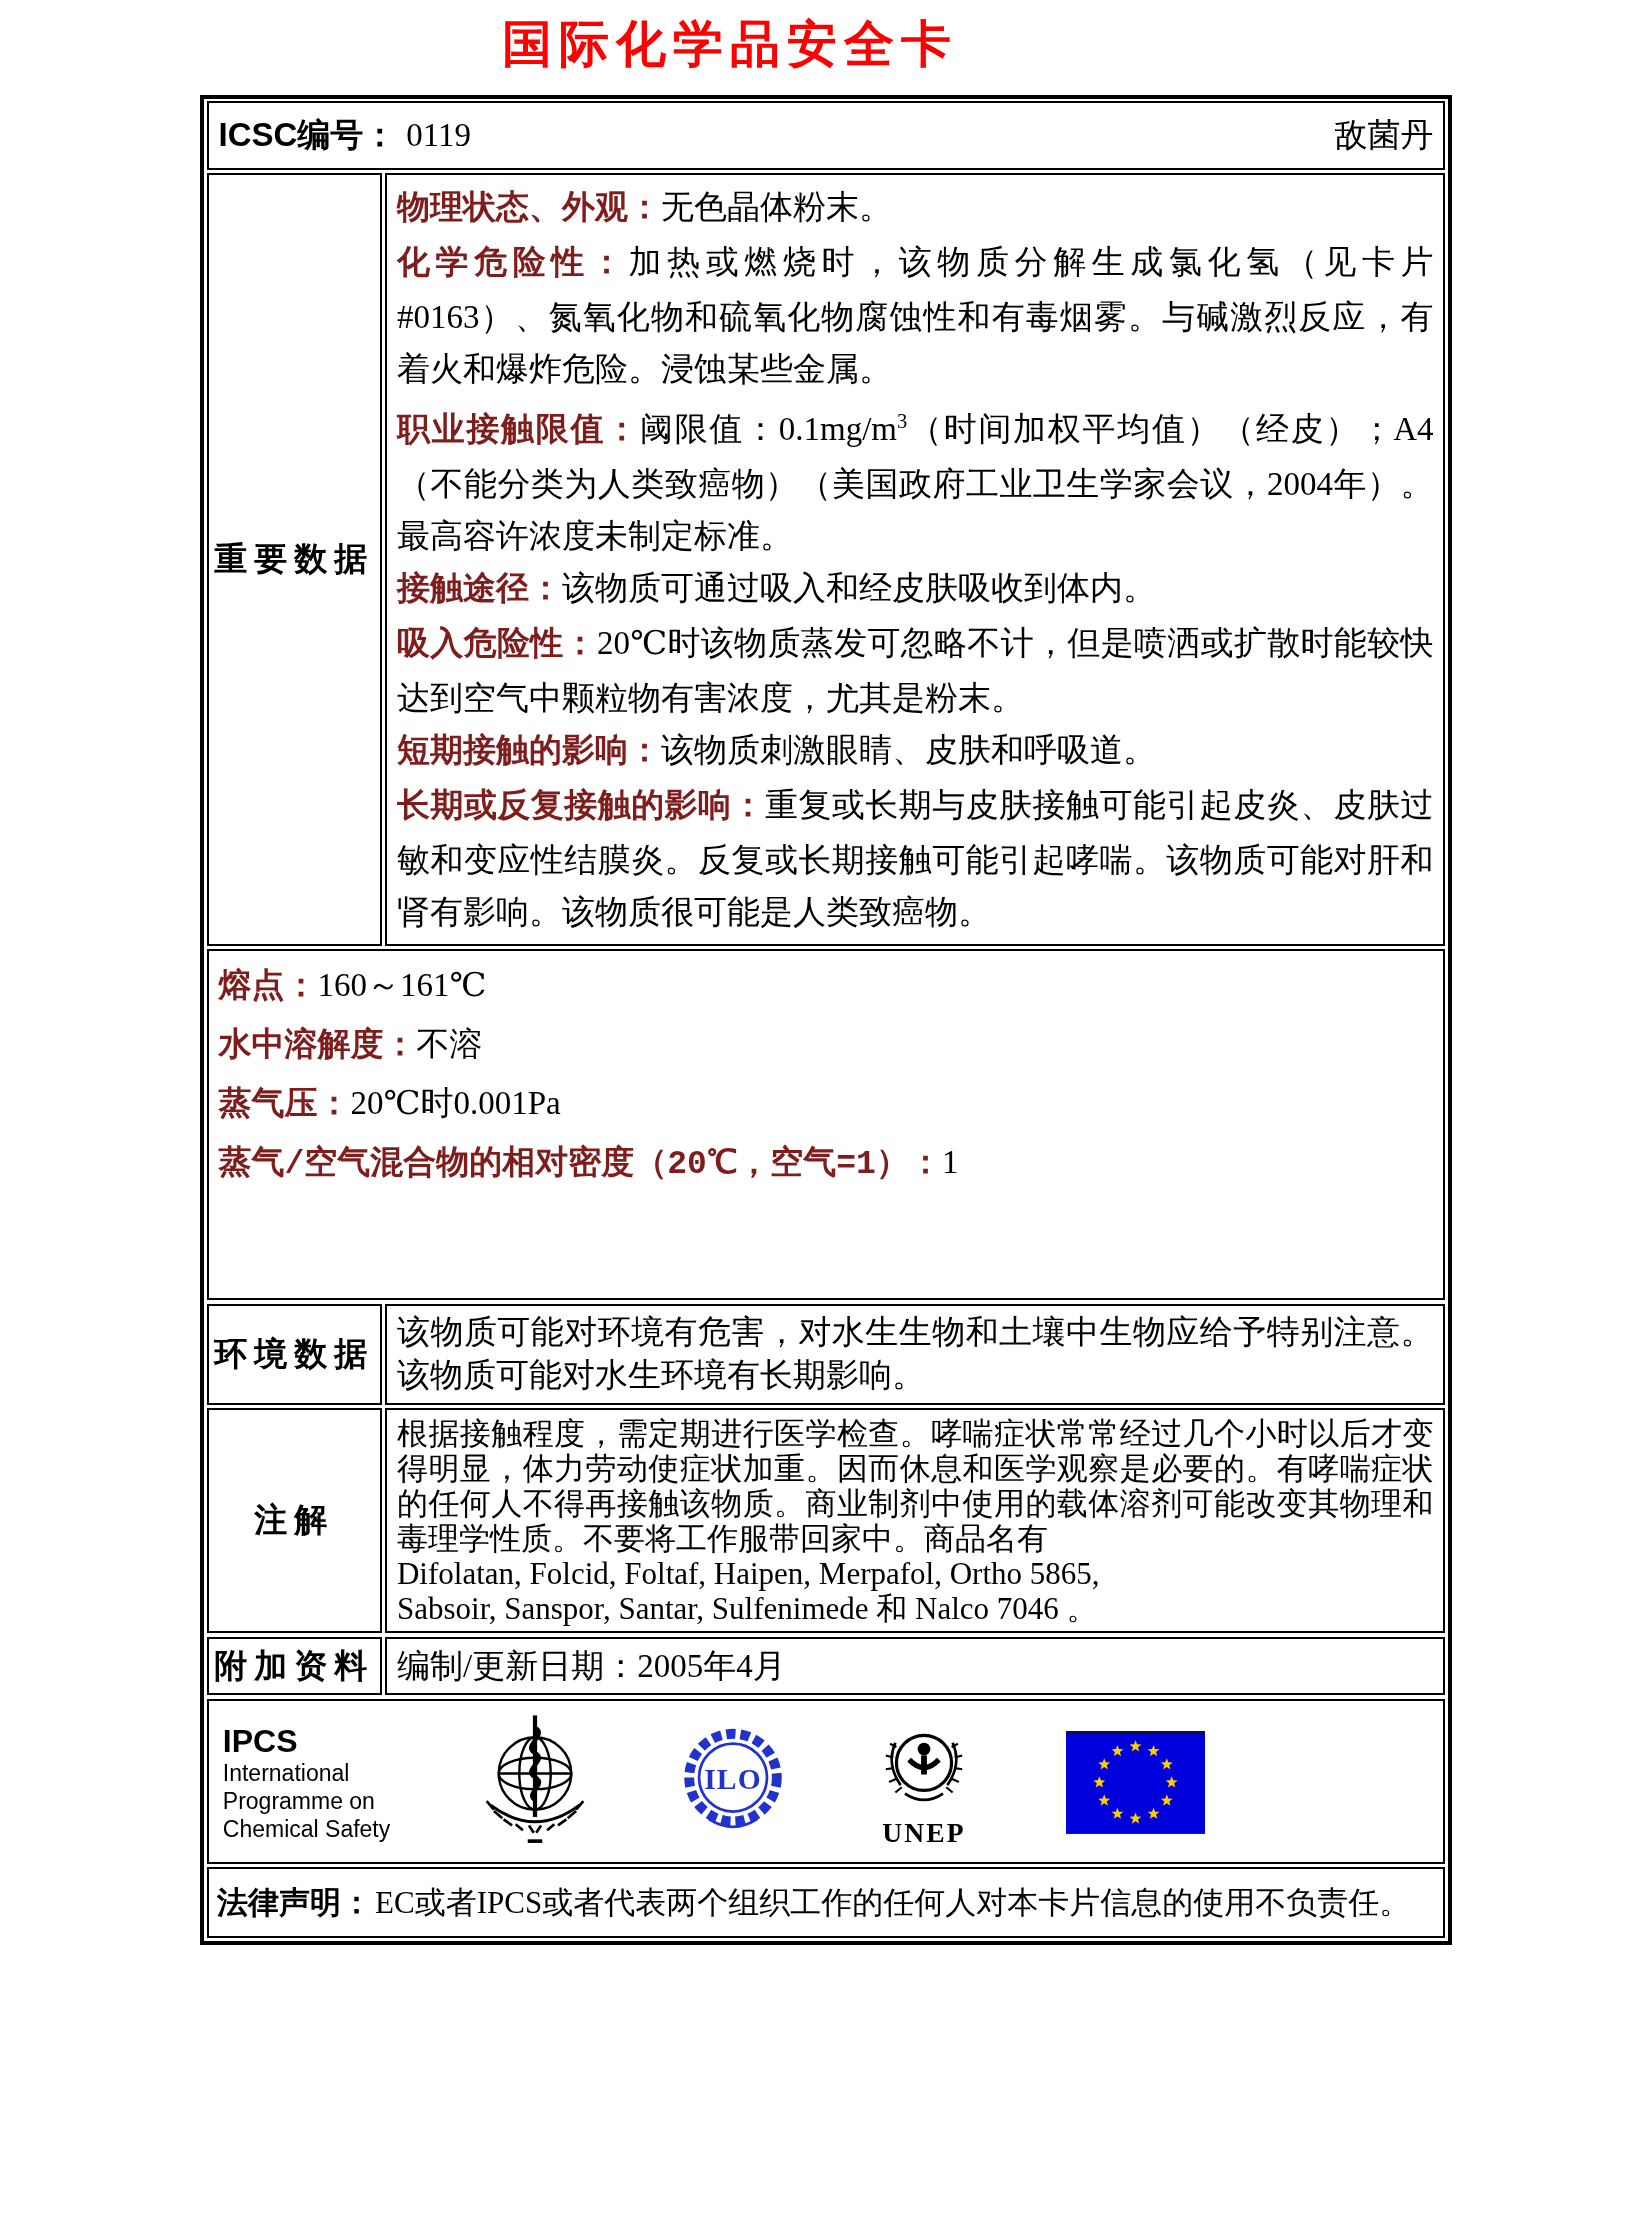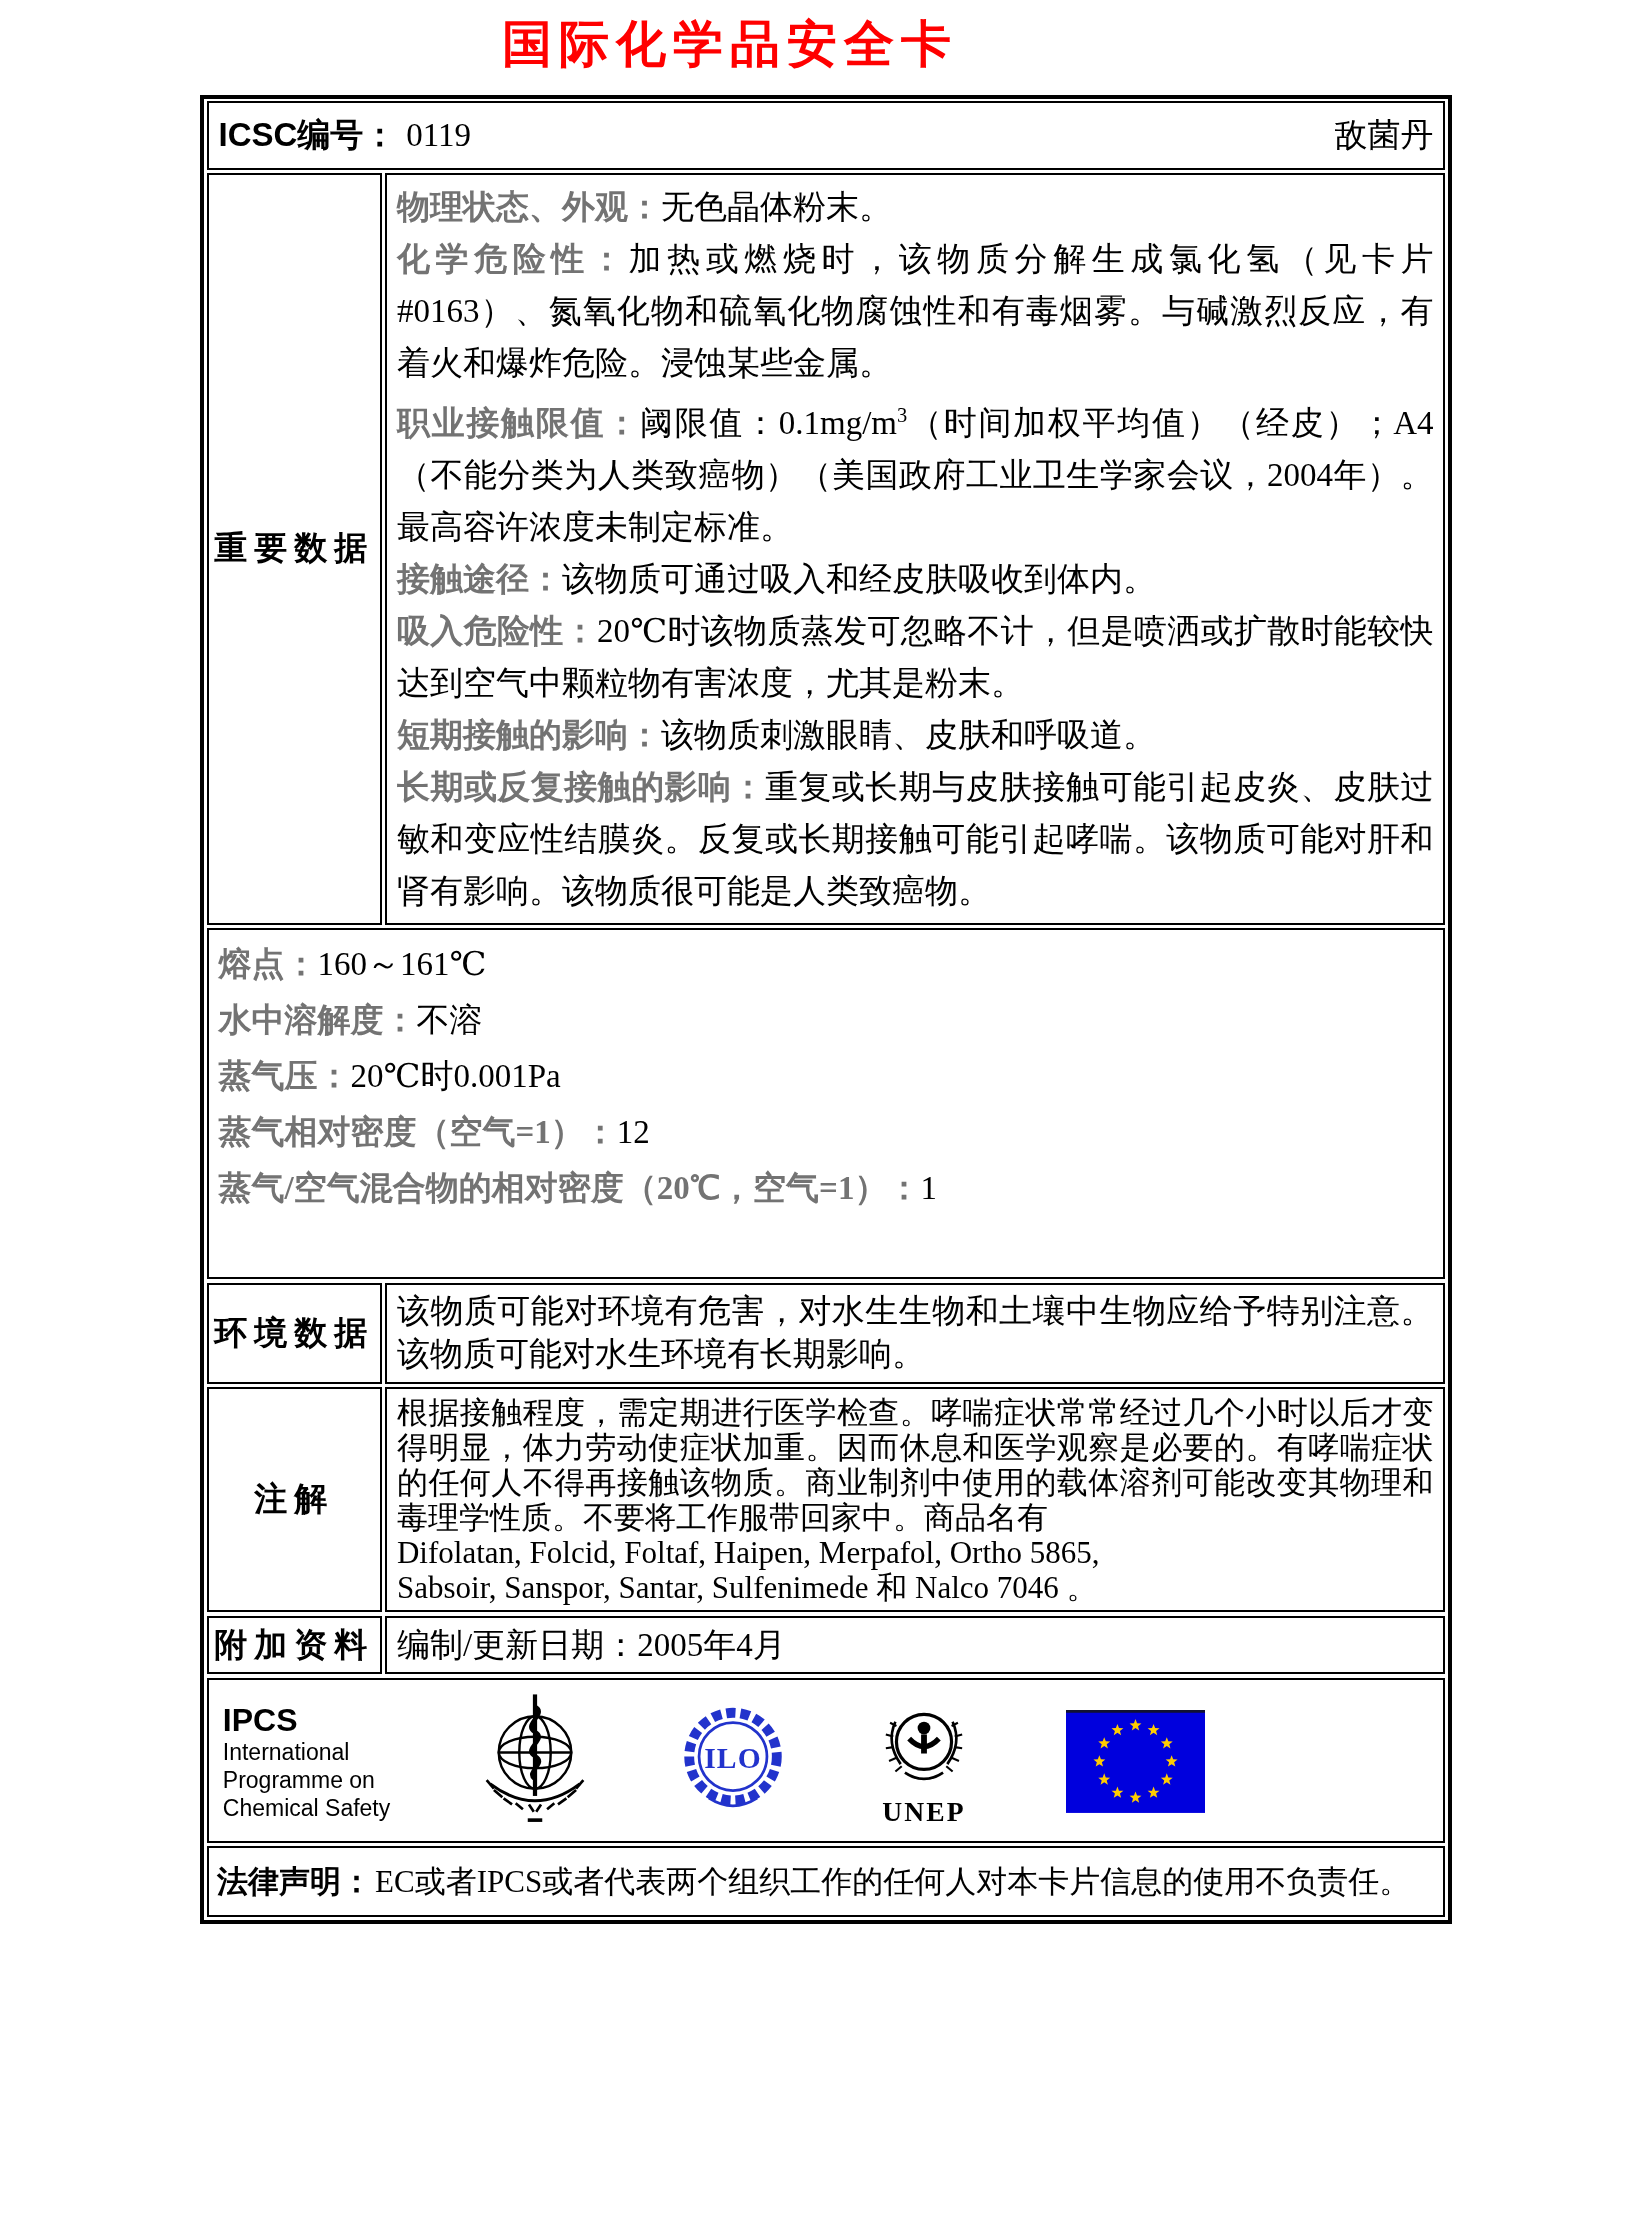--- a/index.html
+++ b/index.html
@@ -13,21 +13,21 @@
   .row{display:flex;gap:3.5px;}
   .cell{border:2.1px solid #000;box-sizing:border-box;background:#fff;}
   .head-cell{flex:1;display:flex;align-items:center;justify-content:space-between;
              font-size:33px;padding:9.7px 9.7px;}
   .blue{color:#000000;font-family:"Liberation Sans","DejaVu Sans",sans-serif;font-weight:bold;}
   .head-left .val{margin-left:10px;}
   .label-cell{flex:0 0 175px;display:flex;align-items:center;justify-content:center;text-align:center;}
   .side-label{font-size:33px;letter-spacing:7px;}
   .content-cell{flex:1;padding:5.6px 9.7px;font-size:33px;}
   .para{text-align:justify;}
-  .para .b{color:#737373;font-family:Liberation Serif, serif;font-weight:bold;}
+  .para .b{color:#7f1d1d;font-family:Liberation Mono, monospace;font-weight:bold;}
   .para sup{font-size:0.62em;}
   .sec-important .para{line-height:52px;}
   .sec-phys{min-height:351px;}
   .sec-phys .para{line-height:56px;}
   .sec-env .para{line-height:43px;}
   .sec-notes .para{line-height:35px;font-size:31px;}
   .sec-extra .para{line-height:43px;}
   .logos-cell{flex:1;padding:12.5px 0 9.7px 0;}
   .logos-line{display:flex;align-items:center;}
   .ipcs-block{margin-left:14px;width:209px;font-family:"Liberation Sans","DejaVu Sans",sans-serif;}
@@ -74,21 +74,20 @@
           <div class="para"><span class="b">短期接触的影响：</span><span>该物质刺激眼睛、皮肤和呼吸道。</span></div>
           <div class="para"><span class="b">长期或反复接触的影响：</span><span>重复或长期与皮肤接触可能引起皮炎、皮肤过敏和变应性结膜炎。反复或长期接触可能引起哮喘。该物质可能对肝和肾有影响。该物质很可能是人类致癌物。</span></div>
         </div>
     </div>
 
     <div class="row">
       <div class="cell content-cell sec-phys">
           <div class="para"><span class="b">熔点：</span><span>160～161℃</span></div>
           <div class="para"><span class="b">水中溶解度：</span><span>不溶</span></div>
           <div class="para"><span class="b">蒸气压：</span><span>20℃时0.001Pa</span></div>
-          <div class="para"><span class="b">蒸气相对密度（空气=1）：</span><span>12</span></div>
           <div class="para"><span class="b">蒸气/空气混合物的相对密度（20℃，空气=1）：</span><span>1</span></div>
         </div>
     </div>
 
     <div class="row">
       <div class="cell label-cell">
         <span class="blue side-label">环境数据</span>
       </div>
       <div class="cell content-cell sec-env">
           <div class="para"><span>该物质可能对环境有危害，对水生生物和土壤中生物应给予特别注意。该物质可能对水生环境有长期影响。</span></div>

